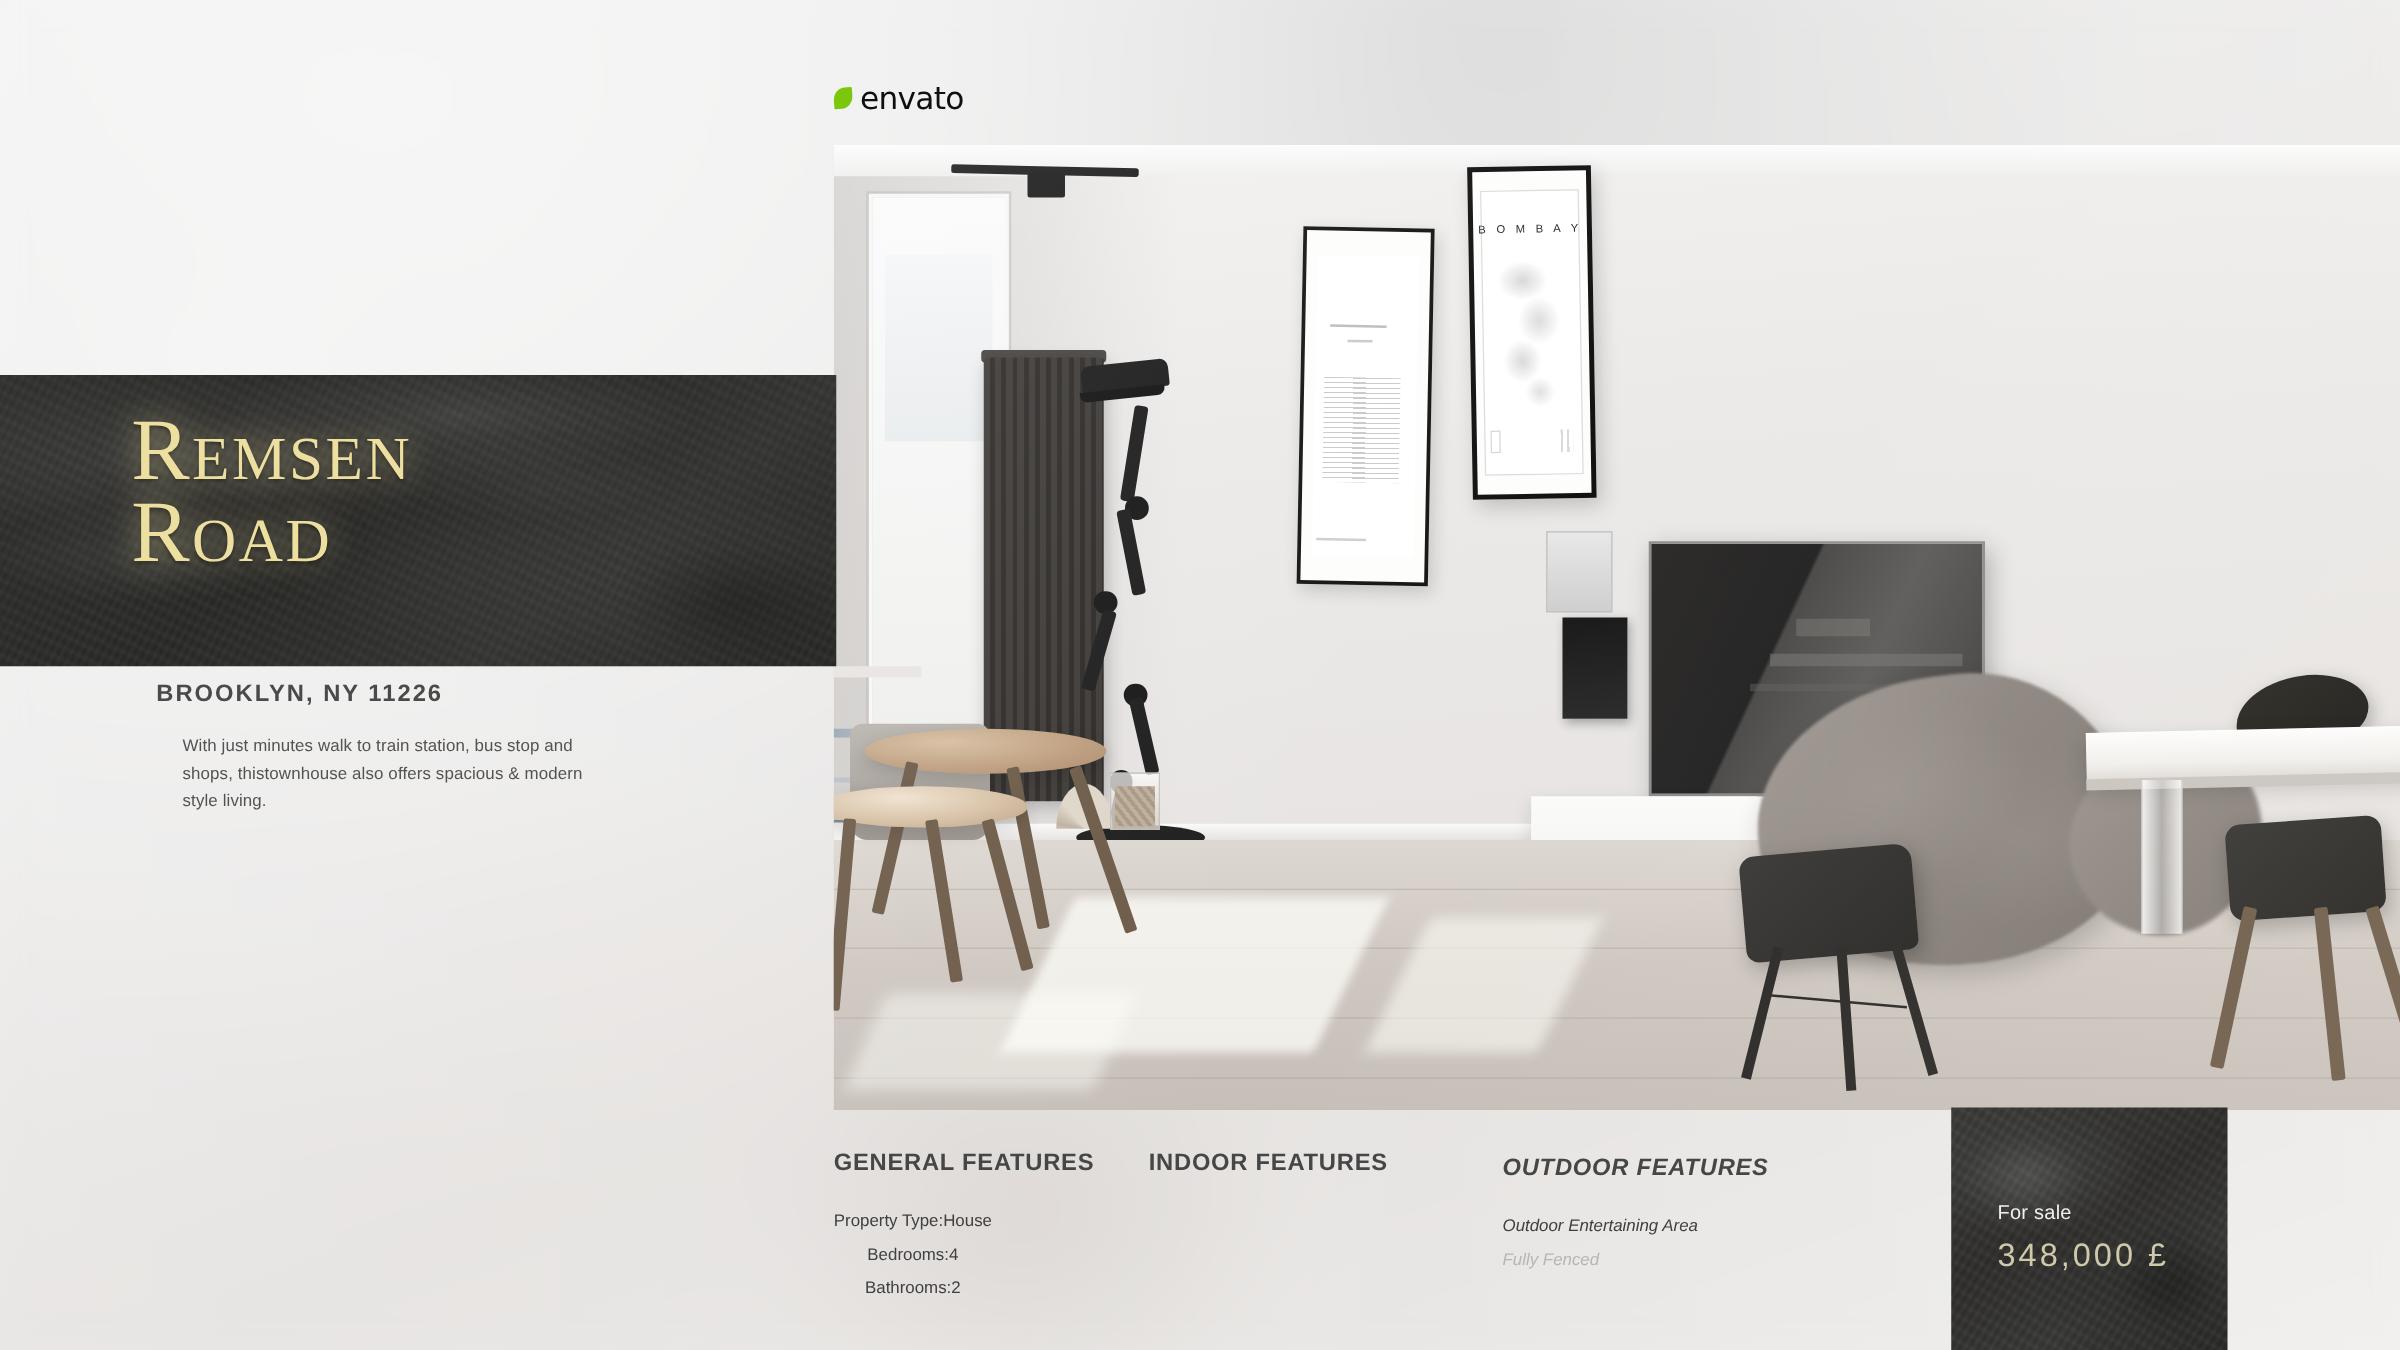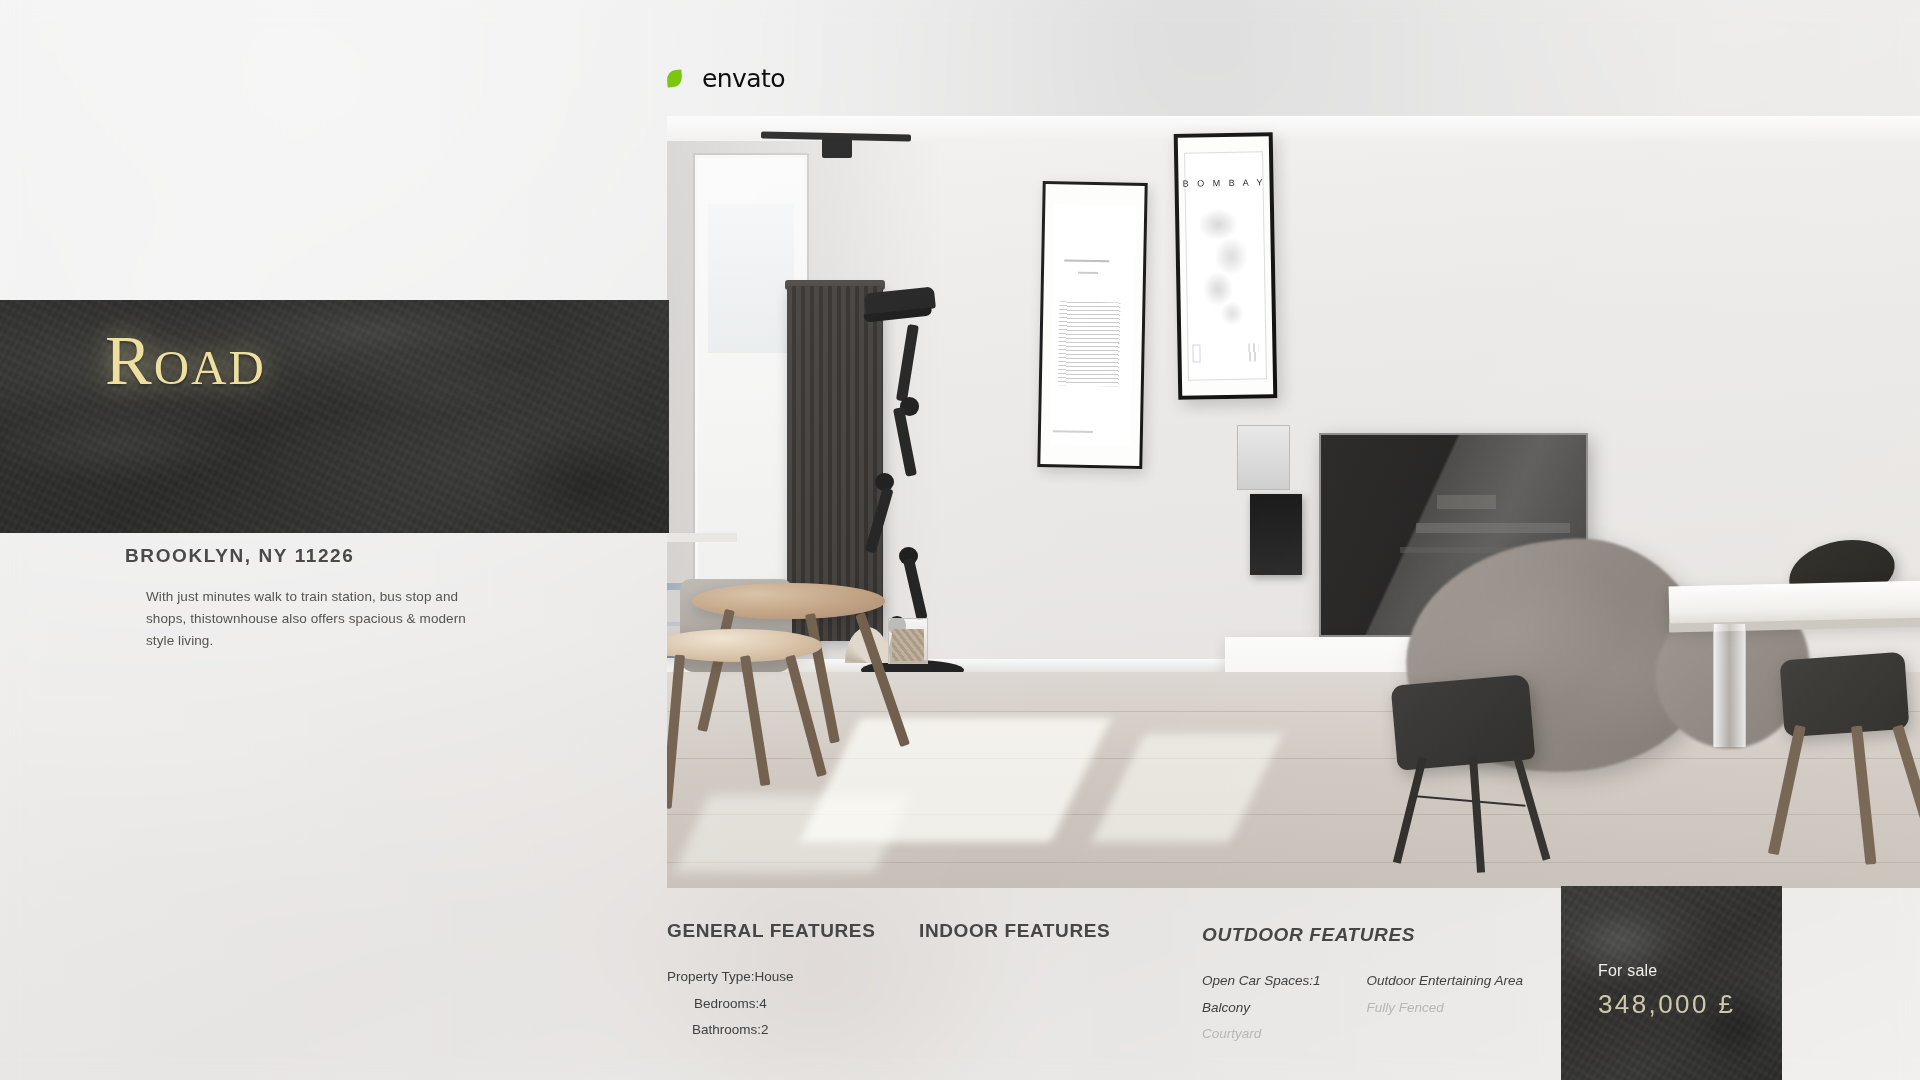--- a/index.html
+++ b/index.html
@@ -24,21 +24,21 @@
     filter: blur(34px);
   }
   #bg-veil {
     position:absolute; inset:0;
     background:linear-gradient(90deg, rgba(255,255,255,.18) 0%, rgba(255,255,255,.05) 60%, rgba(255,255,255,.25) 100%);
   }
 
   
   #envato {
     position:absolute; left:667px; top:66px;
-    display:flex; align-items:center; gap:20px;
+    display:flex; align-items:center; gap:6px;
   }
   #envato .leaf {
     width:15px; height:17px; background:#7ac70c;
     border-radius:60% 6% 60% 6% / 60% 6% 60% 6%;
     transform:rotate(-4deg);
   }
   #envato .word {
     font-size:25px; font-weight:400; color:#0f0f0f;
     letter-spacing:-0.6px; line-height:1;
     font-family:"DejaVu Sans", sans-serif;
@@ -453,20 +453,21 @@
   <div class="ph dtable-edge"></div>
   <div class="ph glass-leg"></div>
 
   <div class="ph photo-wash"></div>
 </div>
 
 <div id="title-panel">
   <div class="tex"></div>
   <div class="tex2"></div>
   <div id="title-text">
+    <span>Remsen</span>
     <span class="l2">Road</span>
   </div>
 </div>
 
 <div id="address">BROOKLYN, NY 11226</div>
 <div id="description">With just minutes walk to train station, bus stop and shops, thistownhouse also offers spacious &amp; modern style living.</div>
 
 <div class="feat-col" id="col-general">
   <div class="feat-title">GENERAL FEATURES</div>
   <div class="feat-lists">
@@ -479,25 +480,20 @@
 </div>
 
 <div class="feat-col" id="col-indoor">
   <div class="feat-title">INDOOR FEATURES</div>
 </div>
 
 <div class="feat-col" id="col-outdoor">
   <div class="feat-title">OUTDOOR FEATURES</div>
   <div class="feat-lists">
     <ul class="feat-list">
-      <li>Open Car Spaces:1</li>
-      <li>Balcony</li>
-      <li class="faded">Courtyard</li>
-    </ul>
-    <ul class="feat-list">
       <li>Outdoor Entertaining Area</li>
       <li class="faded">Fully Fenced</li>
     </ul>
   </div>
 </div>
 
 <div id="price-panel">
   <div class="tex"></div>
   <div class="tex2"></div>
   <div id="for-sale">For sale</div>

